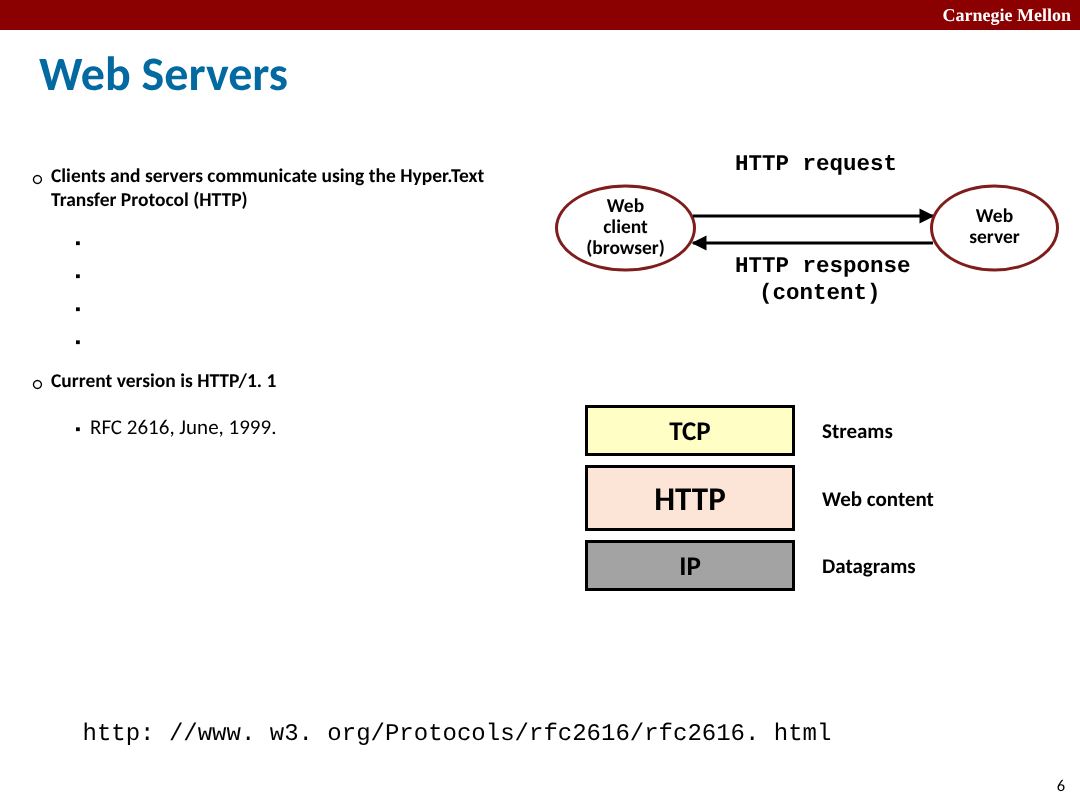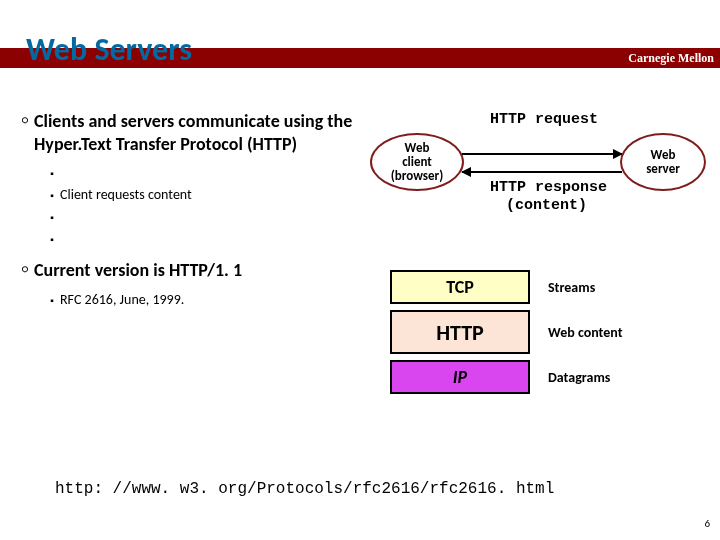--- a/index.html
+++ b/index.html
@@ -1,46 +1,46 @@
 <!DOCTYPE html>
 <html><head>
 <meta charset="utf-8">
 <style>
   * { box-sizing: border-box; margin: 0; padding: 0; }
   body { width: 720px; height: 540px; font-family: Calibri, Arial, sans-serif; background: #fff; position: relative; }
-  .topbar { position: absolute; top: 0; left: 0; width: 720px; height: 20px; background: #8B0000; margin-top: 48px; }
+  .topbar { position: absolute; top: 0; left: 0; width: 720px; height: 20px; background: #8B0000; }
   .banner-text { position: absolute; right: 6px; top: 3px; color: #fff; font-size: 12px; font-weight: bold; font-family: Georgia, serif; }
   .title { position: absolute; top: 30px; left: 26px; font-size: 32px; font-weight: bold; color: #0369a1; font-family: Calibri, Arial, sans-serif; }
   .content { position: absolute; top: 110px; left: 16px; width: 350px; }
   .bullet-main { display: flex; margin-bottom: 10px; }
   .circ-icon { flex: 0 0 18px; font-size: 12px; line-height: 20px; text-align: center; }
-  .main-text { font-size: 18px; font-weight: bold; line-height: 1.25; }
+  .main-text { font-size: 13px; font-weight: bold; line-height: 1.25; }
   .sub-list { margin-left: 28px; margin-top: 4px; }
   .sub-item { display: flex; margin-bottom: 4px; }
   .sq-icon { flex: 0 0 16px; font-size: 10px; line-height: 18px; text-align: center; }
   .sub-text { font-size: 14px; line-height: 1.2; }
-  .diagram { position: absolute; top: 111px; left: 370px; width: 340px; height: 130px; }
+  .diagram { position: absolute; top: 101px; left: 370px; width: 340px; height: 130px; }
   .oval { position: absolute; border: 2px solid #7f1d1d; border-radius: 50%; background: #fff; display: flex; align-items: center; justify-content: center; text-align: center; font-size: 13px; font-weight: bold; line-height: 1.1; }
   .oval-left { left: 0px; top: 22px; width: 94px; height: 58px; }
   .oval-right { left: 250px; top: 22px; width: 86px; height: 58px; }
   .arrow { position: absolute; height: 2px; background: #000; }
   .arrow-r { left: 92px; top: 42px; width: 160px; }
   .arrow-r::after { content: ''; position: absolute; right: -1px; top: -4px; border-left: 10px solid #000; border-top: 5px solid transparent; border-bottom: 5px solid transparent; }
   .arrow-l { left: 92px; top: 60px; width: 160px; }
   .arrow-l::before { content: ''; position: absolute; left: -1px; top: -4px; border-right: 10px solid #000; border-top: 5px solid transparent; border-bottom: 5px solid transparent; }
   .lbl { position: absolute; font-family: 'Courier New', monospace; font-weight: bold; font-size: 15px; white-space: nowrap; }
   .lbl-top { left: 120px; top: 0px; }
   .lbl-bot1 { left: 120px; top: 68px; }
   .lbl-bot2 { left: 136px; top: 86px; }
   .stack { position: absolute; top: 270px; left: 390px; width: 300px; }
   .stack-row { display: flex; align-items: center; margin-bottom: 6px; }
   .layer-box { width: 140px; height: 34px; border: 2px solid #000; display: flex; align-items: center; justify-content: center; font-weight: bold; font-size: 18px; }
   .http-box { background: #fce4d6; height: 44px; font-size: 22px; }
   .tcp-box { background: #ffffc5; }
-  .ip-box { background: #d946ef; font-style: italic; }
+  .ip-box { background: #a3a3a3; }
   .stack-label { margin-left: 18px; font-size: 14px; font-weight: bold; }
   .url { position: absolute; bottom: 42px; left: 22px; font-family: 'Courier New', monospace; font-size: 16px; margin-left: 33px; }
   .pagenum { position: absolute; bottom: 10px; right: 10px; font-size: 11px; }
 </style>
 </head>
 <body>
 
 <div class="topbar">
   <span class="banner-text">Carnegie Mellon</span>
 </div>
@@ -51,21 +51,20 @@
   <div class="bullet-main">
     <span class="circ-icon">○</span>
     <span class="main-text">Clients and servers communicate using  the Hyper.Text Transfer Protocol (HTTP)</span>
   </div>
   <div class="sub-list">
     <div class="sub-item">
       <span class="sq-icon">▪</span>
     </div>
     <div class="sub-item">
       <span class="sq-icon">▪</span>
-      <span class="sub-text">Client requests content</span>
     </div>
     <div class="sub-item">
       <span class="sq-icon">▪</span>
     </div>
     <div class="sub-item">
       <span class="sq-icon">▪</span>
     </div>
   </div>
   <div class="bullet-main" style="margin-top:10px">
     <span class="circ-icon">○</span>

